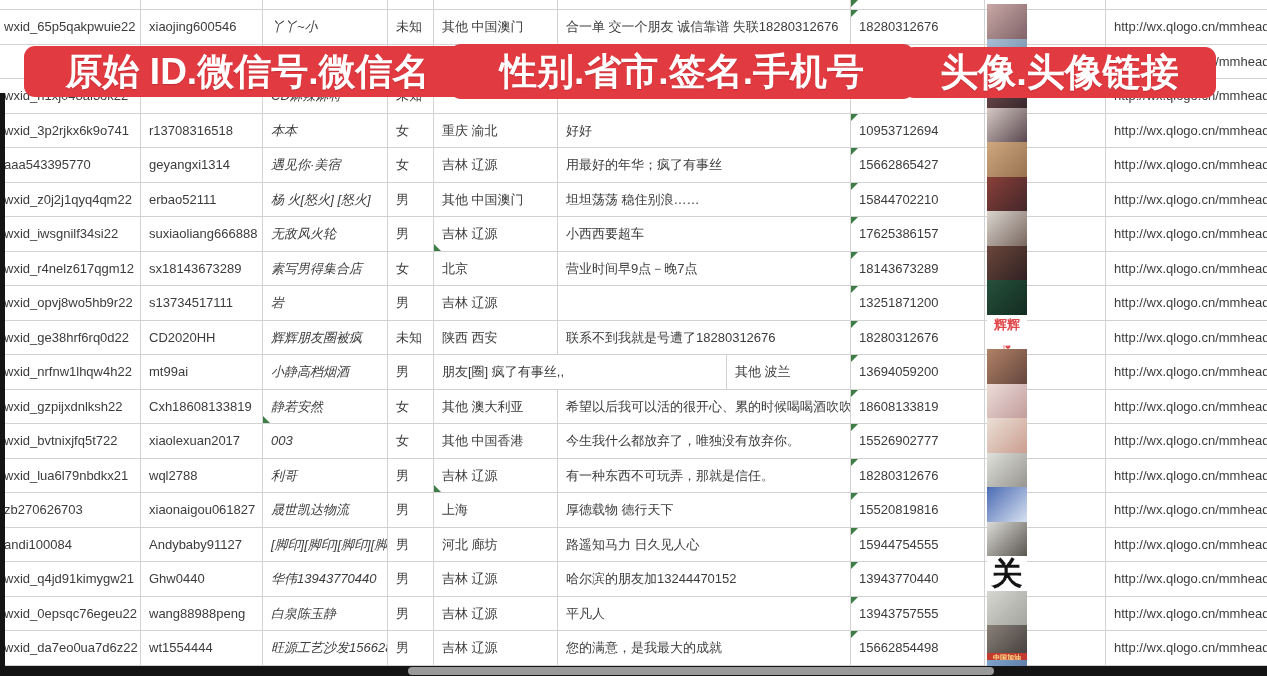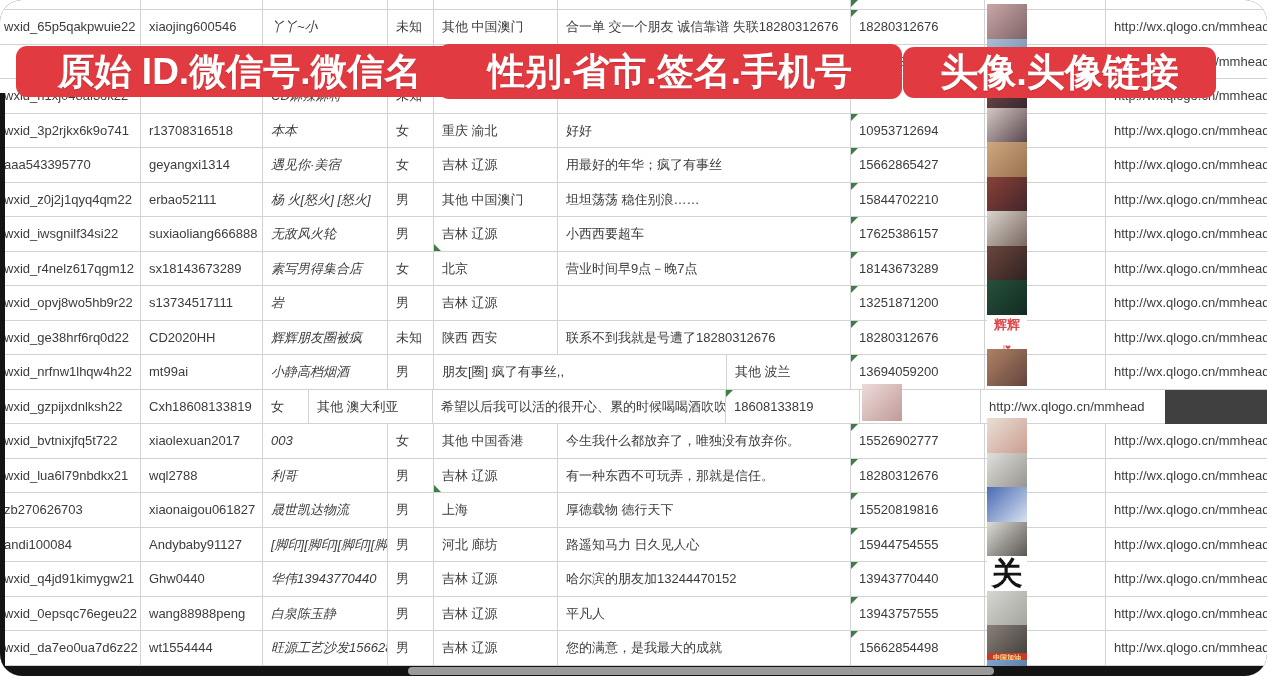--- a/index.html
+++ b/index.html
@@ -1,18 +1,18 @@
 <!DOCTYPE html>
 <html><head>
 <meta charset="utf-8">
 <style>
   * { margin:0; padding:0; box-sizing:border-box; }
   html,body { width:1267px; height:676px; overflow:hidden; background:#fff;
     font-family:"Liberation Sans","DejaVu Sans",sans-serif; }
-  .sheet { position:relative; width:1267px; height:676px; background:#404040; overflow:hidden;border-radius:22px; }
+  .sheet { position:relative; width:1267px; height:676px; background:#fef9c3; overflow:hidden; }
 
   .row { display:flex; height:34.5px; width:1290px; }
   .row.partial-top { height:10px; }
   .c { flex:none; position:relative; border-right:1px solid #d2d2d2; border-bottom:1px solid #d2d2d2;
        padding-left:8px; font-size:13px; line-height:33px; color:#3c3c3c;
        white-space:nowrap; overflow:hidden; background:#fff; }
   .cA { width:141px; padding-left:4px; }
   .cB { width:122px; }
   .cC { width:125px;font-style:italic; }
   .cD { width:46px; }
@@ -35,22 +35,22 @@
   .av-text { font-weight:bold; font-size:13px; line-height:15px; margin-top:2px; }
   .av-text.big { font-size:31px; line-height:34px; font-family:"DejaVu Serif","Liberation Serif",serif; margin-top:0; }
   .av-sub { font-size:7px; line-height:8px; }
   .av-label { position:absolute; left:0; right:0; bottom:0; font-size:7px; line-height:9px;
               text-align:center; font-weight:bold; }
 
   
   .banner { position:absolute; z-index:10; border-radius:11px; color:#fff; font-weight:bold;
     display:flex; align-items:center; justify-content:center; white-space:nowrap;
     text-shadow:0 1px 1px rgba(140,20,25,.35); }
-  .banner1 { left:16px;  top:46px; width:447px; height:51px; font-size:37px; }
-  .banner2 { left:438px; top:44px; width:464px; height:55px; font-size:37px; }
+  .banner1 { left:24px;  top:46px; width:447px; height:51px; font-size:37px; }
+  .banner2 { left:450px; top:44px; width:464px; height:55px; font-size:37px; }
   .banner3 { left:903px; top:47px; width:313px; height:51px; font-size:38px; }
 
   
   .left-edge { position:absolute; z-index:20; left:0; top:93px; width:5px; height:583px; background:#141414; }
   .hscroll { position:absolute; z-index:20; left:0; top:666px; width:1267px; height:10px; background:#141414; }
   .hthumb { position:absolute; left:408px; top:1px; width:586px; height:8px; background:#9a9a9a; border-radius:4px; }
 </style>
 </head>
 <body>
 
@@ -212,20 +212,21 @@
         <div class="c cE">其他 波兰</div>
         <div class="c cG mk-tl">13694059200</div>
         <div class="c cH">
           <div class="av" style="background: linear-gradient(135deg, rgb(176, 130, 102), rgb(99, 68, 60));"></div>
         </div>
         <div class="c cI">http://wx.qlogo.cn/mmhead</div>
       </div>
       <div class="row">
         <div class="c cA">wxid_gzpijxdnlksh22</div>
         <div class="c cB">Cxh18608133819</div>
+        <div class="c cC mk-bl">静若安然</div>
         <div class="c cD">女</div>
         <div class="c cE">其他 澳大利亚</div>
         <div class="c cF">希望以后我可以活的很开心、累的时候喝喝酒吹吹风</div>
         <div class="c cG mk-tl">18608133819</div>
         <div class="c cH">
           <div class="av" style="background: linear-gradient(135deg, rgb(236, 220, 216), rgb(192, 154, 154));"></div>
         </div>
         <div class="c cI">http://wx.qlogo.cn/mmhead</div>
       </div>
       <div class="row">

